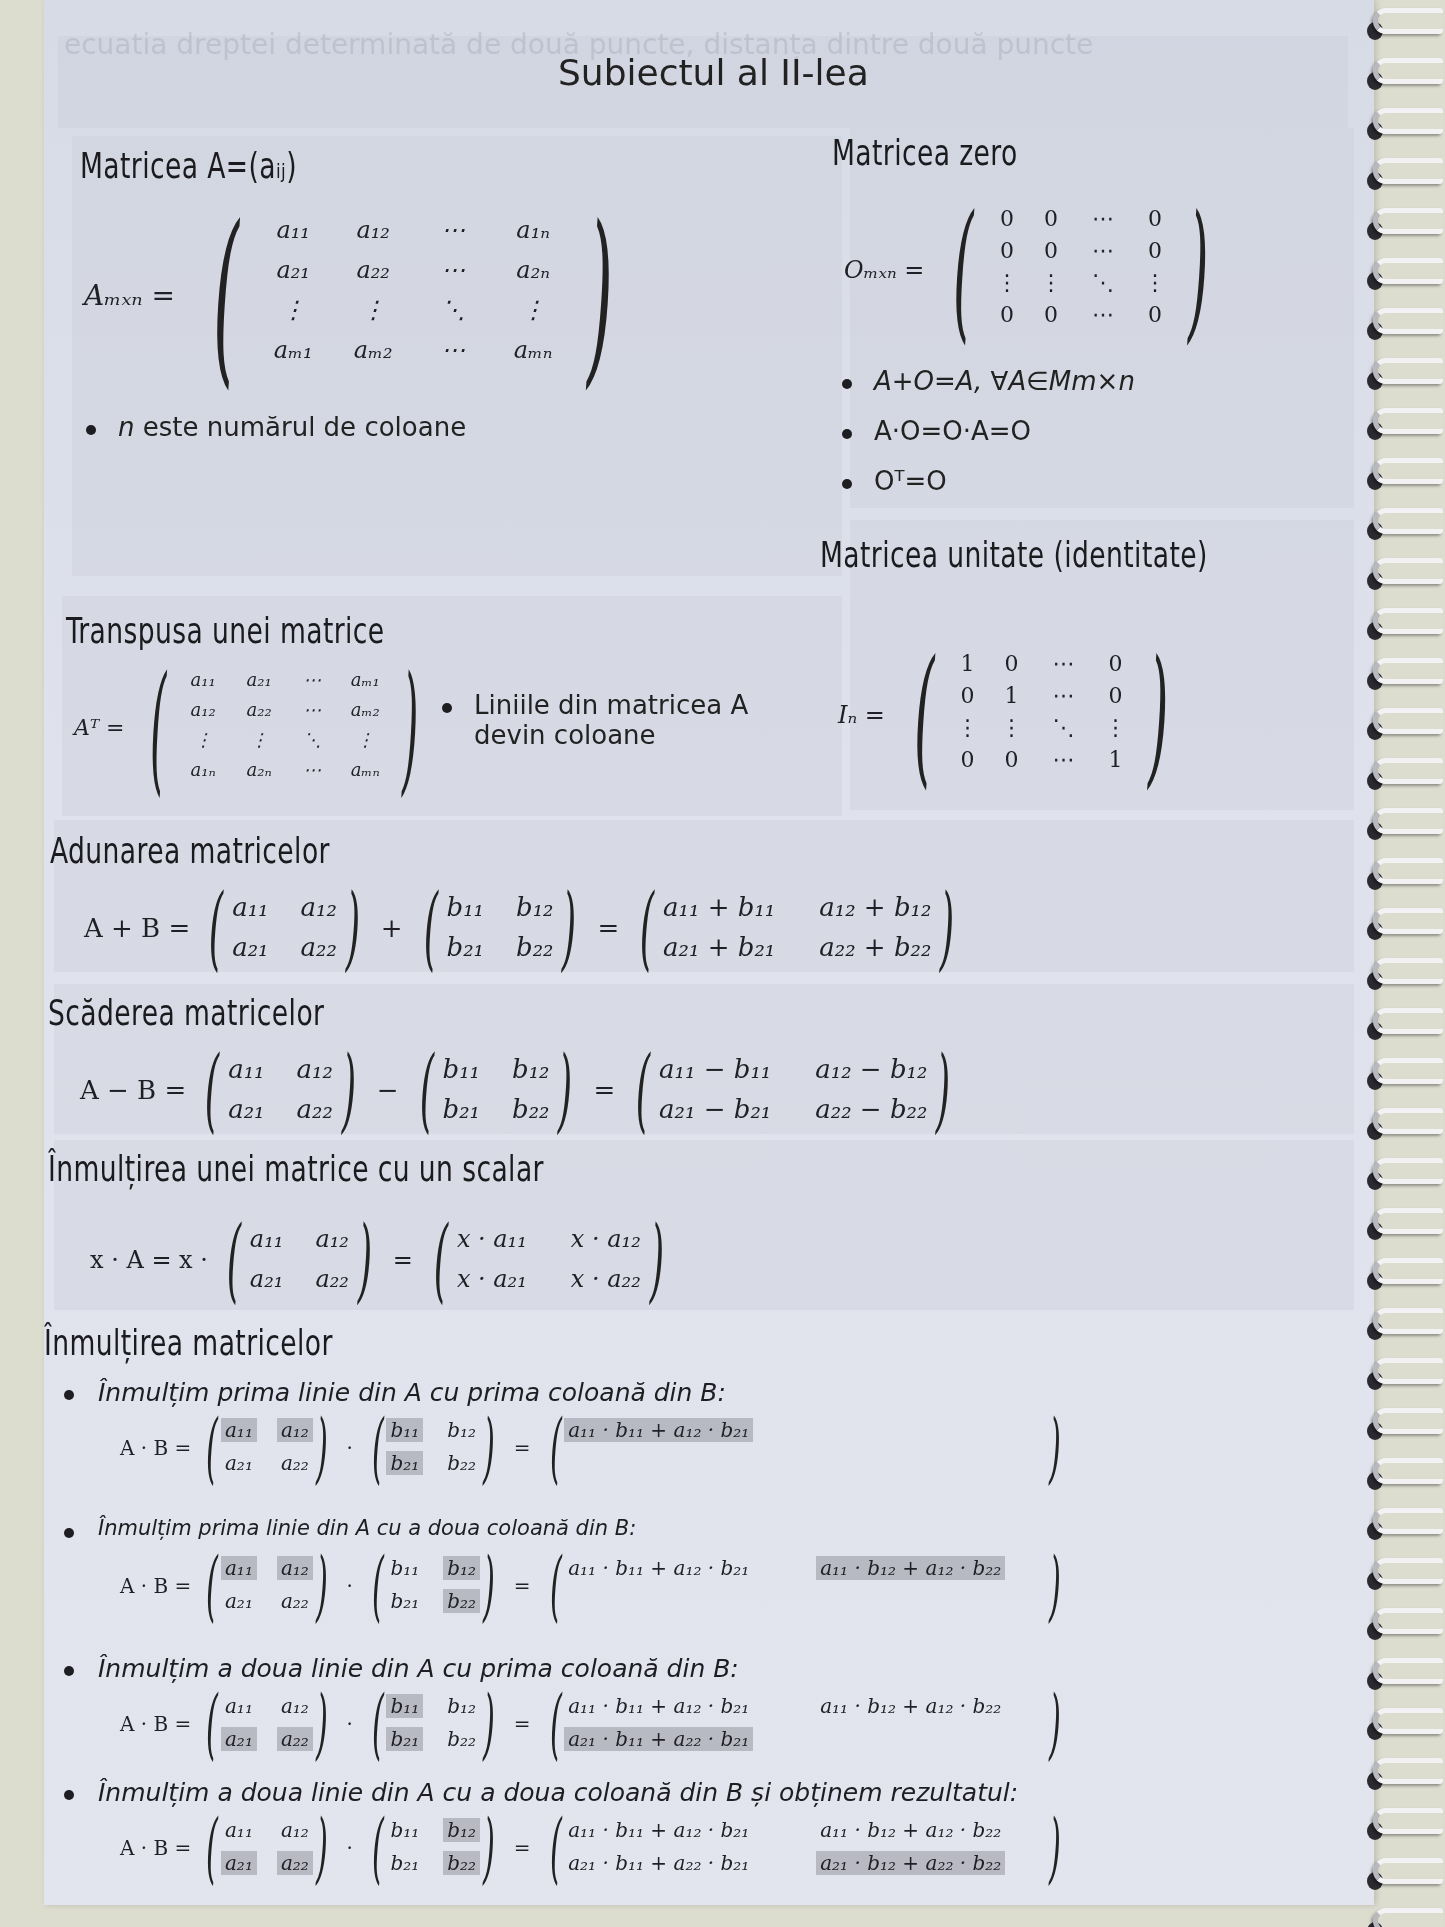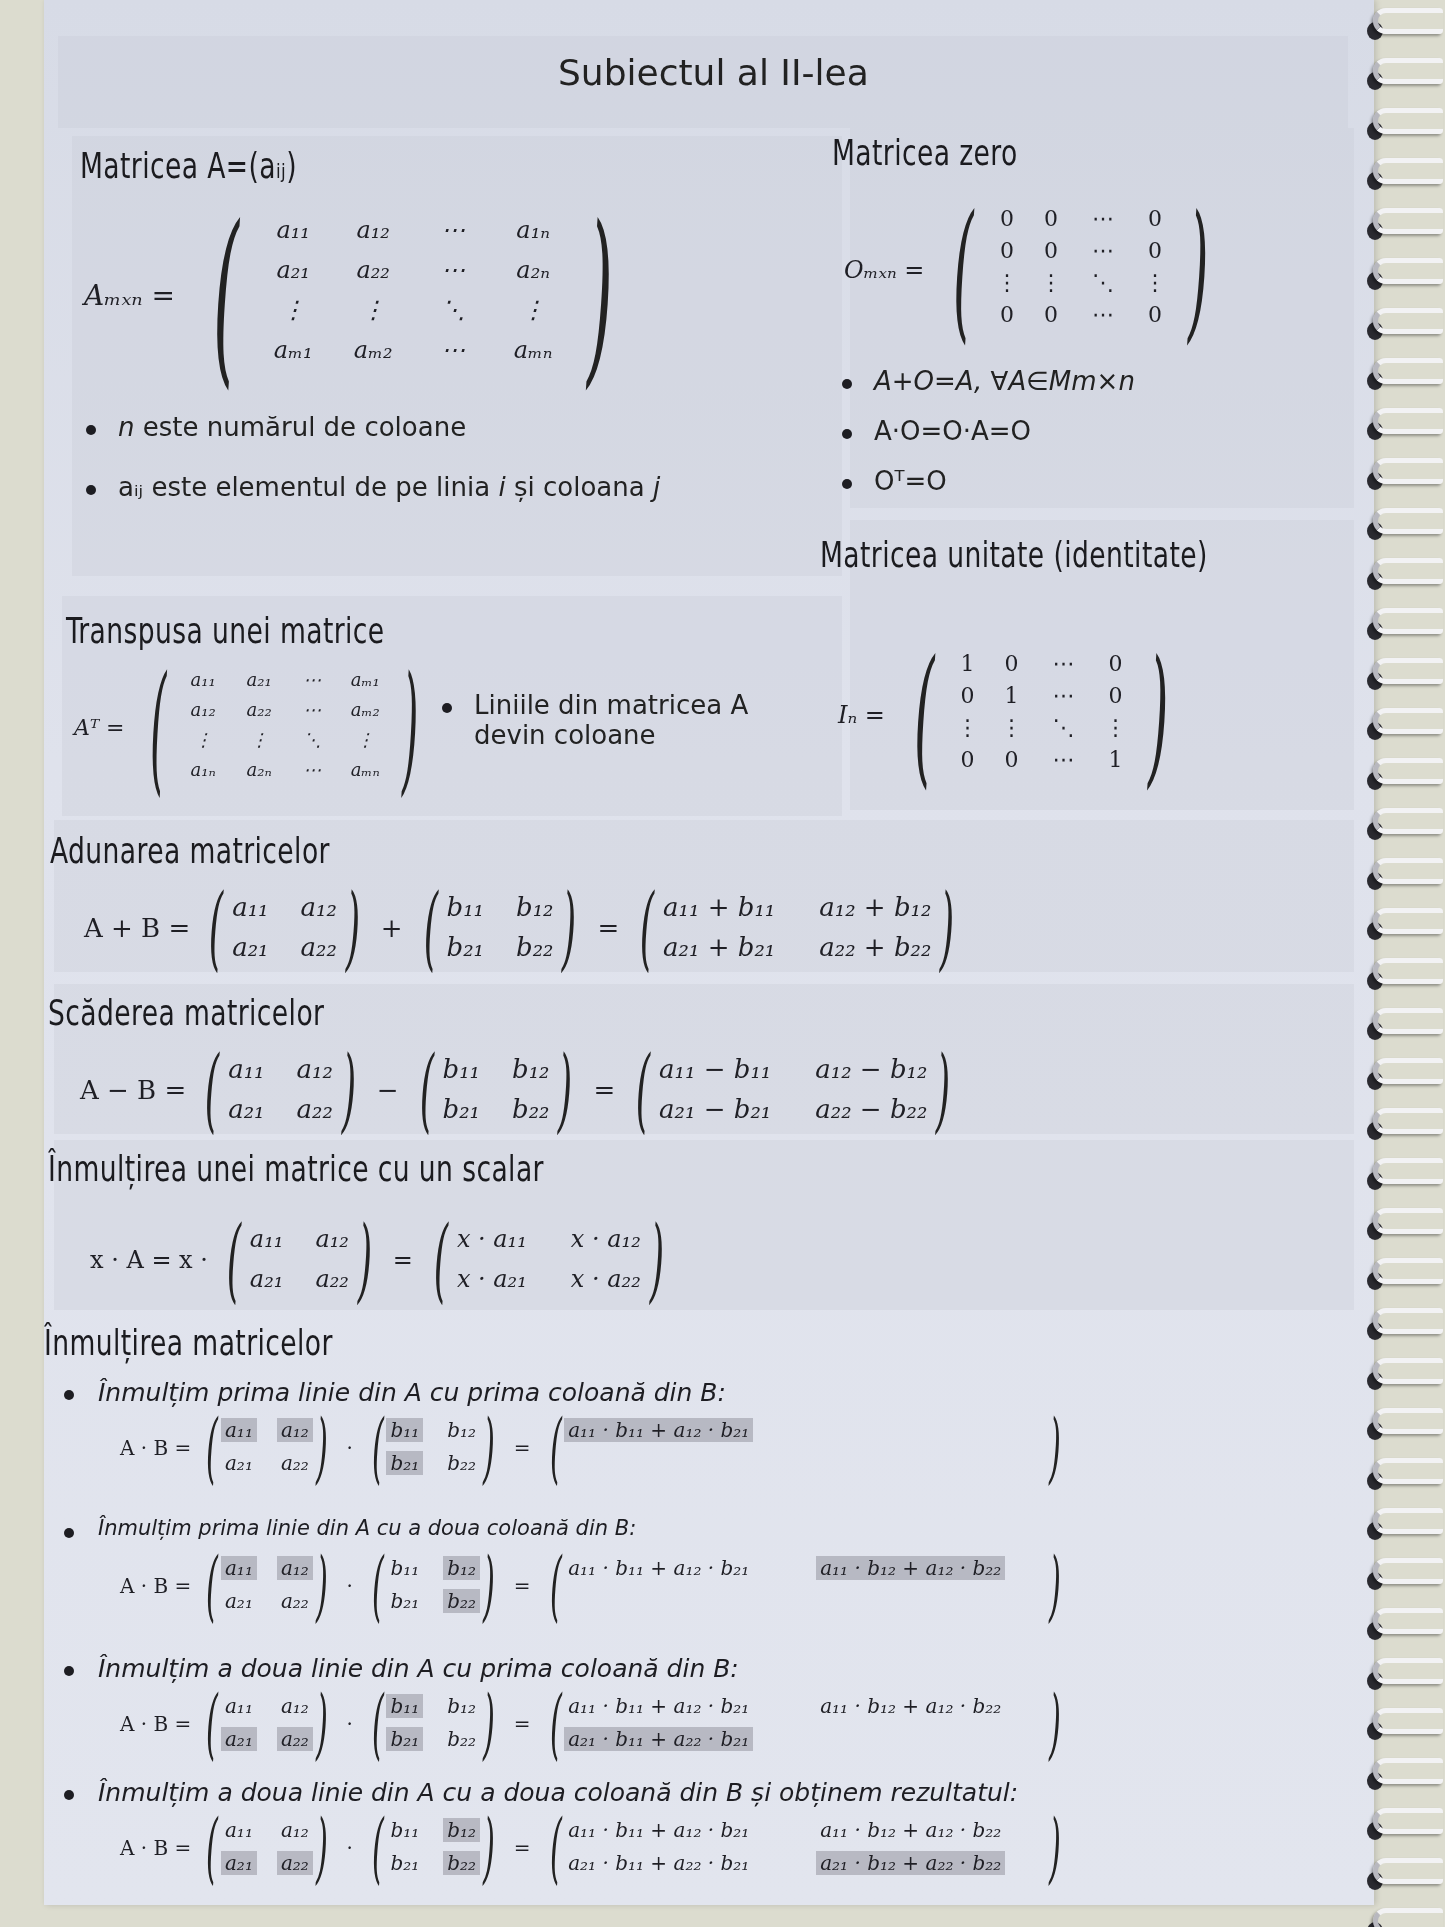--- a/index.html
+++ b/index.html
@@ -63,20 +63,21 @@
 
   <div class="band" style="left:14px;top:36px;width:1290px;height:92px;"></div>
   <div class="band" style="left:28px;top:136px;width:770px;height:440px;"></div>
   <div class="band" style="left:806px;top:128px;width:504px;height:380px;"></div>
   <div class="band" style="left:18px;top:596px;width:780px;height:220px;"></div>
   <div class="band" style="left:806px;top:520px;width:504px;height:290px;"></div>
   <div class="band" style="left:10px;top:820px;width:1300px;height:152px;"></div>
   <div class="band" style="left:10px;top:984px;width:1300px;height:150px;"></div>
   <div class="band" style="left:10px;top:1140px;width:1300px;height:170px;"></div>
 
+  <div class="ghost" style="left:20px;top:28px;">ecuatia dreptei determinată de două puncte, distanța dintre două puncte</div>
 
   <div class="title">Subiectul al II-lea</div>
 
   <div class="heading" style="left:36px;top:145px;">Matricea A=(aᵢⱼ)</div>
   <div class="eq" style="left:40px;top:205px;height:180px;font-size:28px;">
     <span>Aₘₓₙ =</span>
     <span class="matrix" style="margin-left:14px;">
       <span class="paren" style="font-size:190px;line-height:0.9;transform:scaleX(0.35);">(</span>
       <span class="mgrid" id="g-def" style="grid-template-columns:80px 80px 80px 80px;grid-auto-rows:40px;font-size:24px;margin:0 -10px;">
           <span>a₁₁</span>
@@ -94,21 +95,20 @@
           <span>aₘ₁</span>
           <span>aₘ₂</span>
           <span>⋯</span>
           <span>aₘₙ</span>
         </span>
       <span class="paren" style="font-size:190px;line-height:0.9;transform:scaleX(0.35);">)</span>
     </span>
   </div>
   <ul class="bullet-list" style="left:36px;top:412px;">
     <li><i>n</i><span> este numărul de coloane</span></li>
-    <li><span>aᵢⱼ</span><span> este elementul de pe linia </span><i>i</i><span> și coloana </span><i>j</i></li>
   </ul>
 
   <div class="heading" style="left:788px;top:132px;">Matricea zero</div>
   <div class="eq" style="left:800px;top:195px;height:150px;font-size:24px;">
     <span>Oₘₓₙ =</span>
     <span class="matrix" style="margin-left:10px;">
       <span class="paren" style="font-size:150px;line-height:0.9;transform:scaleX(0.35);">(</span>
       <span class="mgrid" id="g-zero" style="grid-template-columns:44px 44px 60px 44px;grid-auto-rows:32px;font-size:22px;font-style:normal;margin:0 -8px;">
           <span>0</span>
           <span>0</span>

